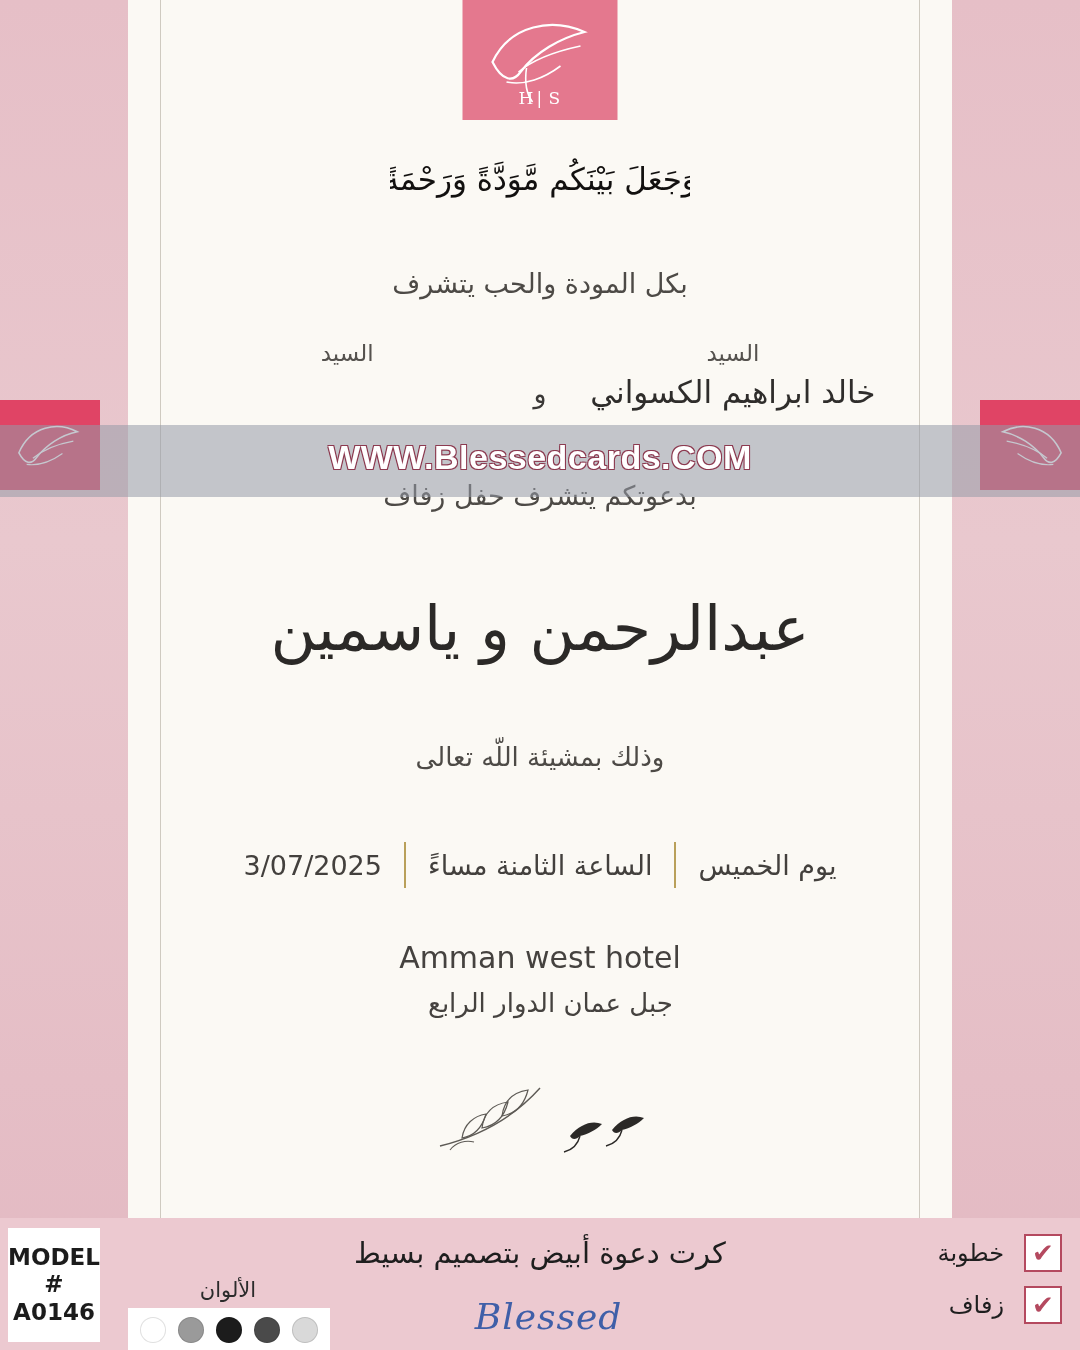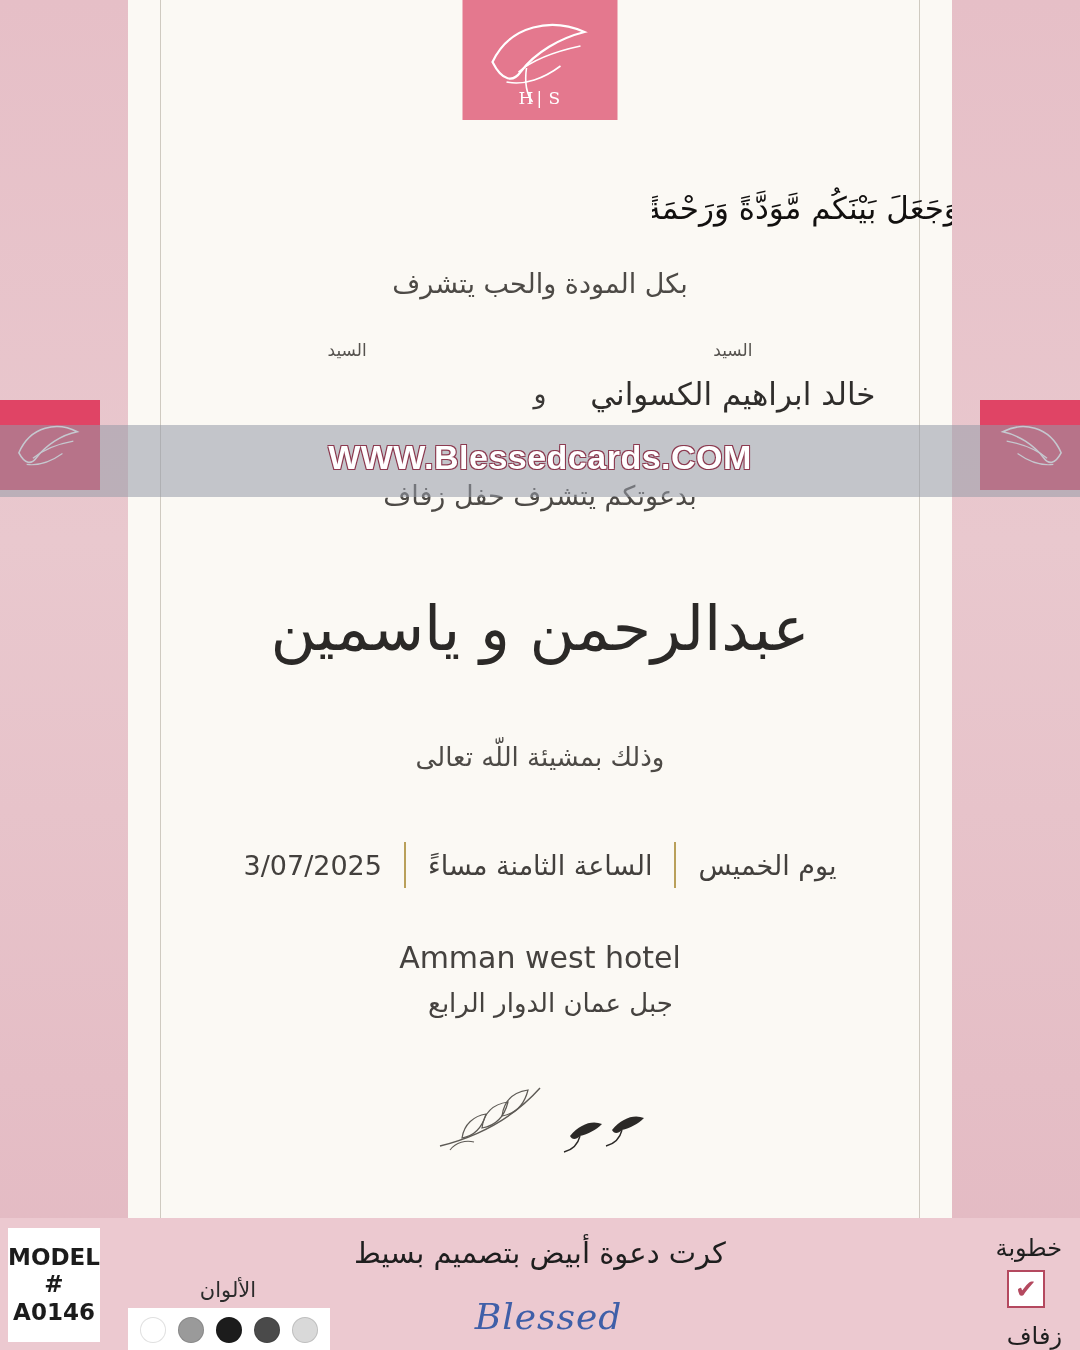--- a/index.html
+++ b/index.html
@@ -59,23 +59,23 @@
     background: #e4788e;
     display: flex;
     align-items: center;
     justify-content: center;
   }
   .logo-box svg { width: 120px; height: 100px; }
 
   
   .calligraphy {
     position: absolute;
-    top: 165px;
-    left: 0; right: 0;
-    text-align: right;
+    top: 136px;
+    left: 0; right: 0;
+    text-align: center;
   }
   .calligraphy svg { width: 300px; height: 78px; }
 
   .line {
     position: absolute;
     left: 0; right: 0;
     text-align: center;
     color: #4d4a46;
   }
 
@@ -91,23 +91,23 @@
     justify-content: center;
     align-items: flex-start;
     gap: 0;
     direction: rtl;
   }
   .parent {
     width: 330px;
     text-align: center;
   }
   .parent .title {
-    font-size: 17px;
+    font-size: 23px;
     color: #55524e;
-    margin-bottom: 16px;
+    margin-bottom: 8px;
   }
   .parent .name {
     font-size: 31px;
     color: #2f2d2b;
     white-space: nowrap;
   }
   .conj {
     width: 70px;
     text-align: center;
     font-size: 27px;
@@ -288,23 +288,22 @@
   .checks {
     position: absolute;
     right: 18px;
     top: 16px;
     display: flex;
     flex-direction: column;
     gap: 14px;
   }
   .check-row {
     display: flex;
-    flex-direction: column;
-    align-items: center;
-    gap: 8px;
+    align-items: center;
+    gap: 20px;
     justify-content: space-between;
   }
   .check-row .lbl {
     font-size: 24px;
     color: #1e1e1e;
     min-width: 72px;
     text-align: right;
   }
   .check-box {
     width: 38px; height: 38px;

